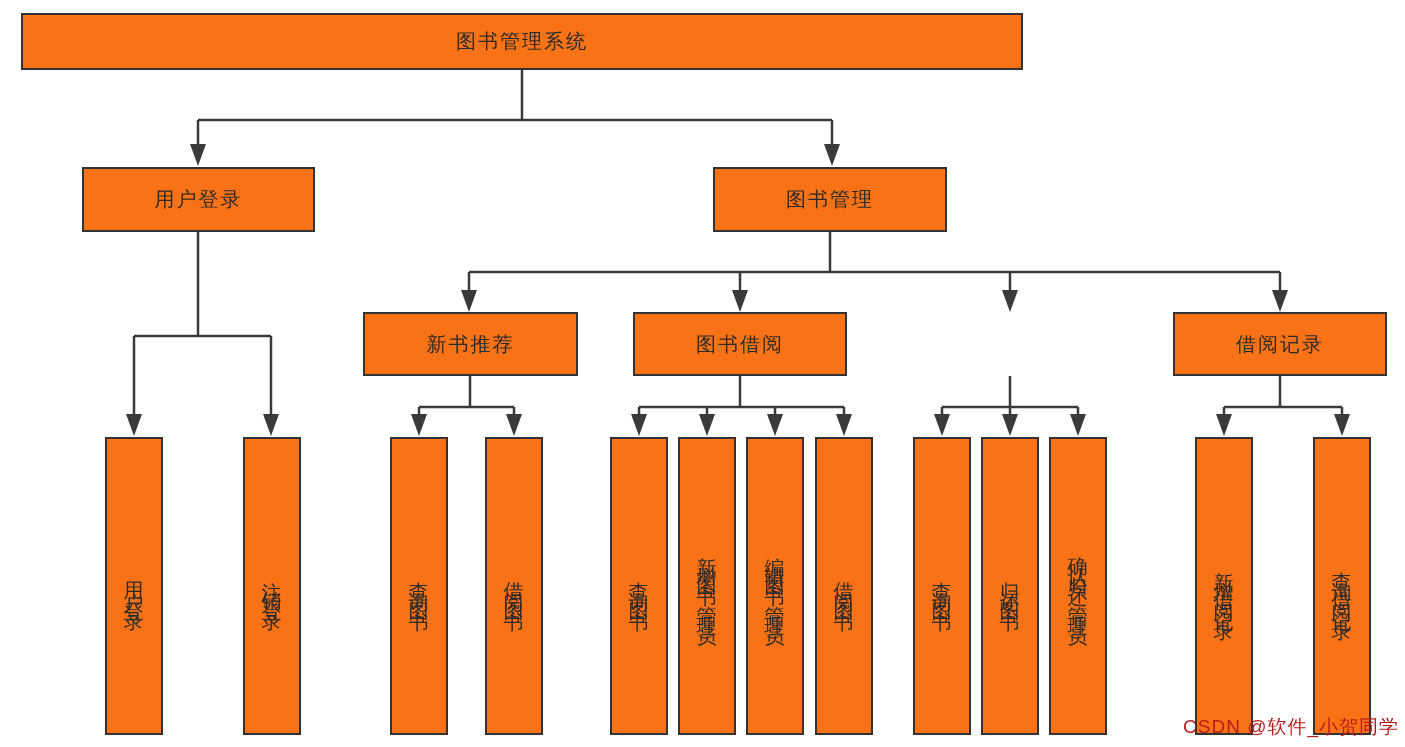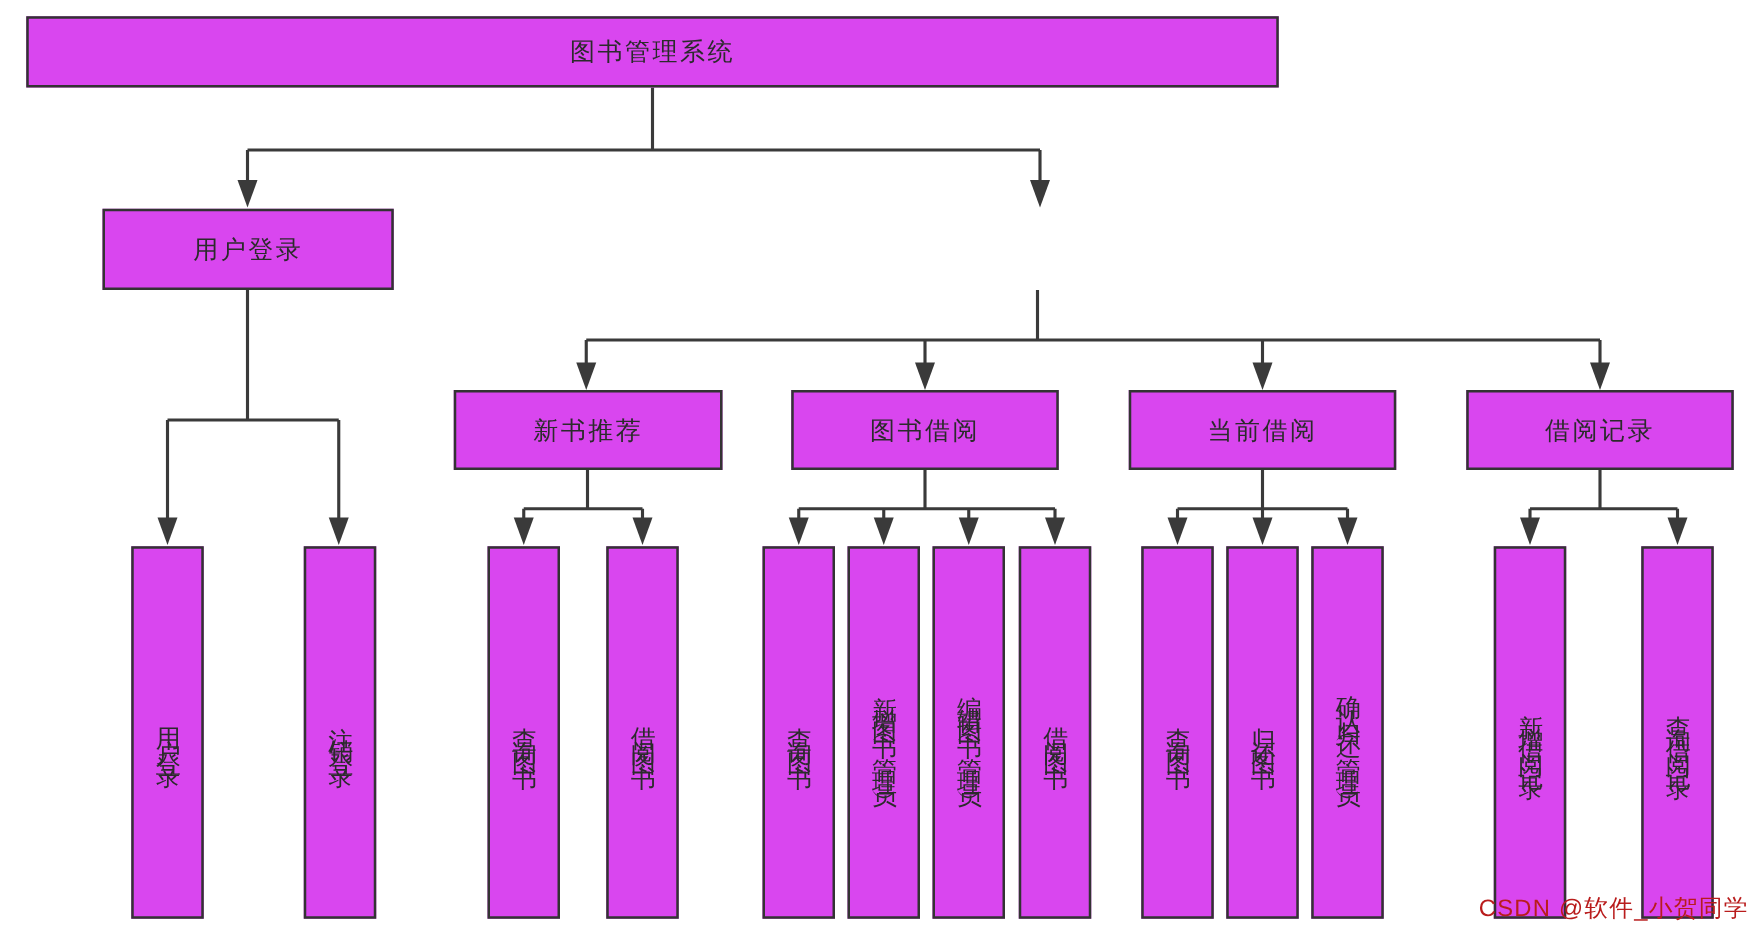--- a/index.html
+++ b/index.html
@@ -13,21 +13,21 @@
   }
   .wires {
     position: absolute;
     left: 0; top: 0;
     width: 1405px; height: 747px;
     z-index: 1;
   }
   .box {
     position: absolute;
     box-sizing: border-box;
-    background: #d946ef;
+    background: #f97316;
     border: 2.5px solid #333333;
     display: flex;
     align-items: center;
     justify-content: center;
     color: #2b2b2b;
     z-index: 2;
   }
   .box.h span {
     font-size: 20px;
     letter-spacing: 2px;
@@ -126,29 +126,29 @@
     </g>
   </svg>
 
   <div class="box h n-root">
     <span>图书管理系统</span>
   </div>
 
   <div class="box h n-login">
     <span>用户登录</span>
   </div>
+  <div class="box h n-mgmt">
+    <span>图书管理</span>
+  </div>
 
   <div class="box h n-borrow">
     <span>图书借阅</span>
   </div>
   <div class="box h n-newrec">
     <span>新书推荐</span>
-  </div>
-  <div class="box h n-curr">
-    <span>当前借阅</span>
   </div>
   <div class="box h n-record">
     <span>借阅记录</span>
   </div>
 
   <div class="box v leaf lf-1">
     <span>用户登录</span>
   </div>
   <div class="box v leaf lf-2">
     <span>注销登录</span>

